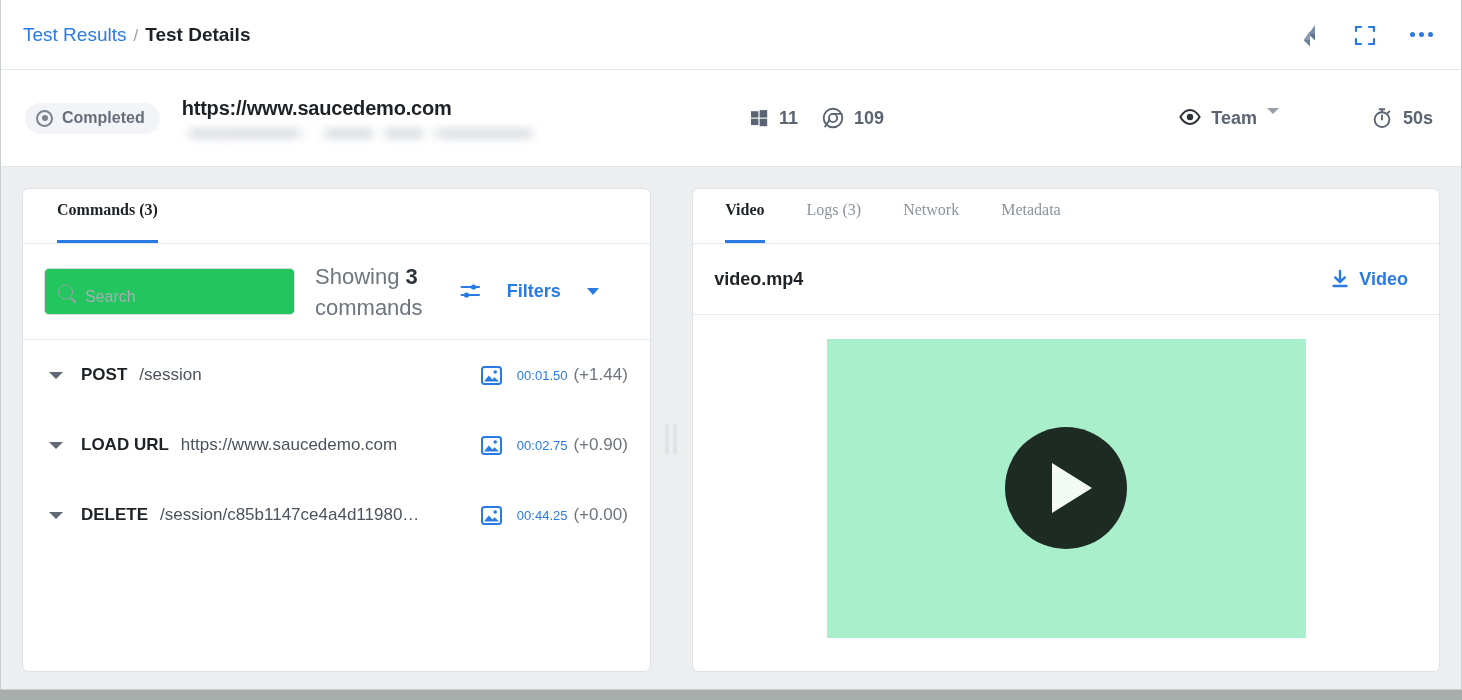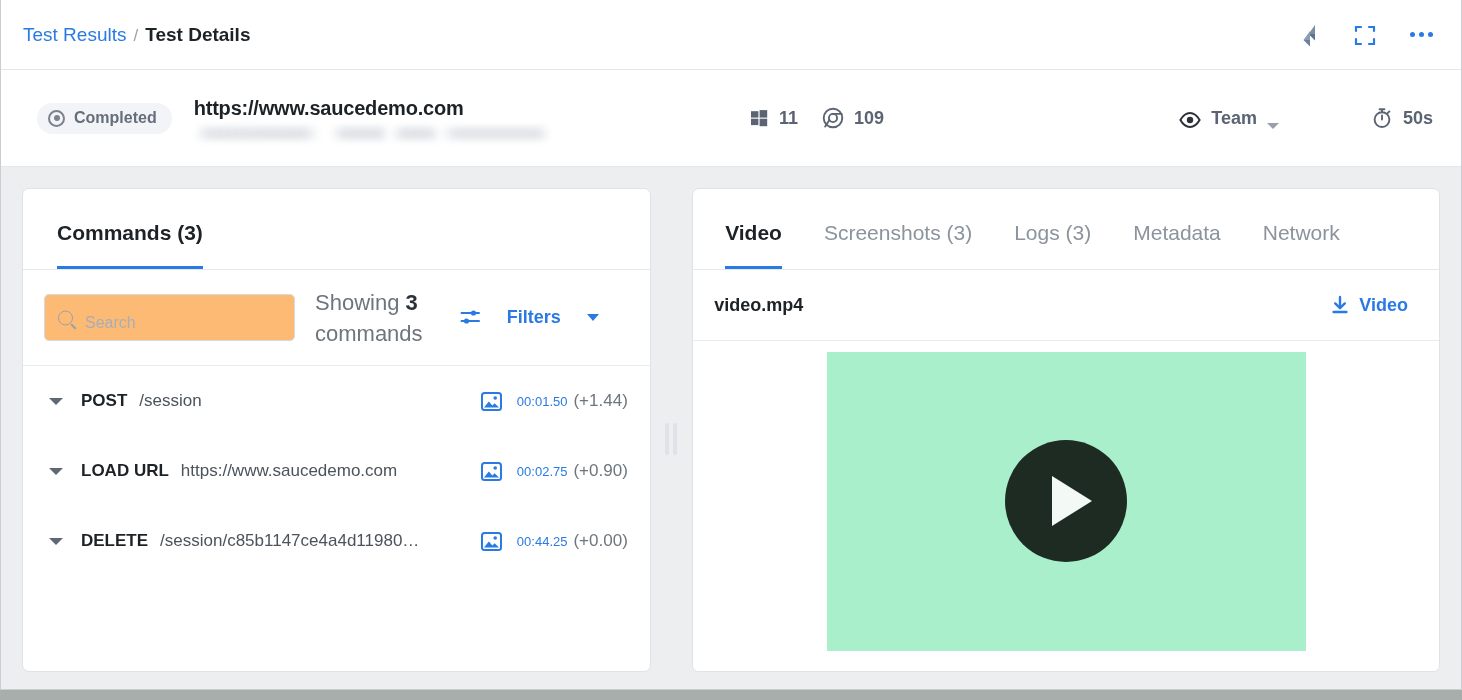--- a/index.html
+++ b/index.html
@@ -54,21 +54,21 @@
   }
   .dots i { width: 5px; height: 5px; border-radius: 50%; background: #2a7ae4; display:block; }
 
   
   .status-bar {
     height: 97px;
     background: #ffffff;
     border-bottom: 1px solid #e4e7ea;
     display: flex;
     align-items: center;
-    padding: 0 28px 0 36px;
+    padding: 0 28px 0 24px;
     position: relative;
   }
   .status-pill {
     display: flex; align-items: center; gap: 9px;
     background: #f2f4f7;
     border-radius: 16px;
     height: 31px;
     padding: 0 15px 0 11px;
     color: #666e7a;
     font-size: 16px;
@@ -110,21 +110,21 @@
     display: flex; align-items: center; gap: 24px;
     color: #5b6472; font-size: 18px; font-weight: bold;
   }
   .env-item { display:flex; align-items:center; gap: 10px; }
 
   .right-group {
     margin-left: auto;
     display: flex; align-items: center; gap: 92px;
     color: #5b6472; font-size: 18px; font-weight: bold;
   }
-  .vis-item { display:flex; align-items:flex-end; gap: 10px; cursor: pointer; }
+  .vis-item { display:flex; align-items:flex-start; gap: 10px; cursor: pointer; }
   .dur-item { display:flex; align-items:center; gap: 10px; }
 
   .chev {
     width: 0; height: 0;
     border-left: 6px solid transparent;
     border-right: 6px solid transparent;
     border-top: 6px solid #98a0ab;
   }
 
   
@@ -157,27 +157,28 @@
   }
 
   
   .tabs {
     display: flex;
     border-bottom: 1px solid #e6e9ec;
     padding: 0 0 0 0;
     flex: none;
   }
   .tab {
-    font-size: 21px;
+    font-size: 16px;
     color: #8b939d;
-    padding: 32px 0 21px 0;
+    padding: 12px 0 21px 0;
     margin-right: 42px;
     border-bottom: 3px solid transparent;
     cursor: pointer;
     white-space: nowrap;
+    font-family: Liberation Serif, serif;
   }
   .tab.active { color: #1d2226; font-weight: bold; border-bottom-color: #2a7ae4; }
   .tabs-left  { padding-left: 34px; }
   .tabs-left .tab { margin-right: 0; }
   .tabs-right { padding-left: 32px; }
 
   
   .search-row {
     display: flex; align-items: center;
     padding: 18px 22px 18px 21px;
@@ -192,21 +193,21 @@
   }
   .search-box input {
     width: 100%; height: 100%;
     border: 1px solid #d6dade;
     border-radius: 5px;
     padding: 10px 10px 0 40px;
     font-size: 16px;
     color: #33383d;
     font-family: "Liberation Sans", sans-serif;
     outline: none;
-    background: #fdba74;
+    background: #22c55e;
   }
   .search-box input::placeholder { color: #a8aeb5; }
   .search-ico {
     position: absolute; left: 14px; top: 50%; transform: translateY(-50%);
     width: 15px; height: 15px;
     border: 1.8px solid #9aa1a9; border-radius: 50%;
   }
   .search-ico::after {
     content: ""; position: absolute; right: -5px; bottom: -3px;
     width: 7px; height: 1.8px; background: #9aa1a9;
@@ -492,24 +493,23 @@
     <div class="splitter">
       <span class="splitter-grip">
           <i></i>
           <i></i>
         </span>
     </div>
 
     <div class="panel panel-right">
       <div class="tabs tabs-right">
         <div class="tab active">Video</div>
-        <div class="tab">Screenshots (3)</div>
         <div class="tab">Logs (3)</div>
+        <div class="tab">Network</div>
         <div class="tab">Metadata</div>
-        <div class="tab">Network</div>
       </div>
 
       <div class="video-head">
         <span class="video-name">video.mp4</span>
         <span class="video-dl">
           <svg width="20" height="20" viewBox="0 0 20 20">
             <path d="M10 2 L10 12" stroke="#2a7ae4" stroke-width="2.4" stroke-linecap="round"></path>
             <path d="M5.2 8.4 L10 13.2 L14.8 8.4" fill="none" stroke="#2a7ae4" stroke-width="2.4" stroke-linecap="round" stroke-linejoin="round"></path>
             <path d="M3.6 17 L16.4 17" stroke="#2a7ae4" stroke-width="2.4" stroke-linecap="round"></path>
           </svg>

